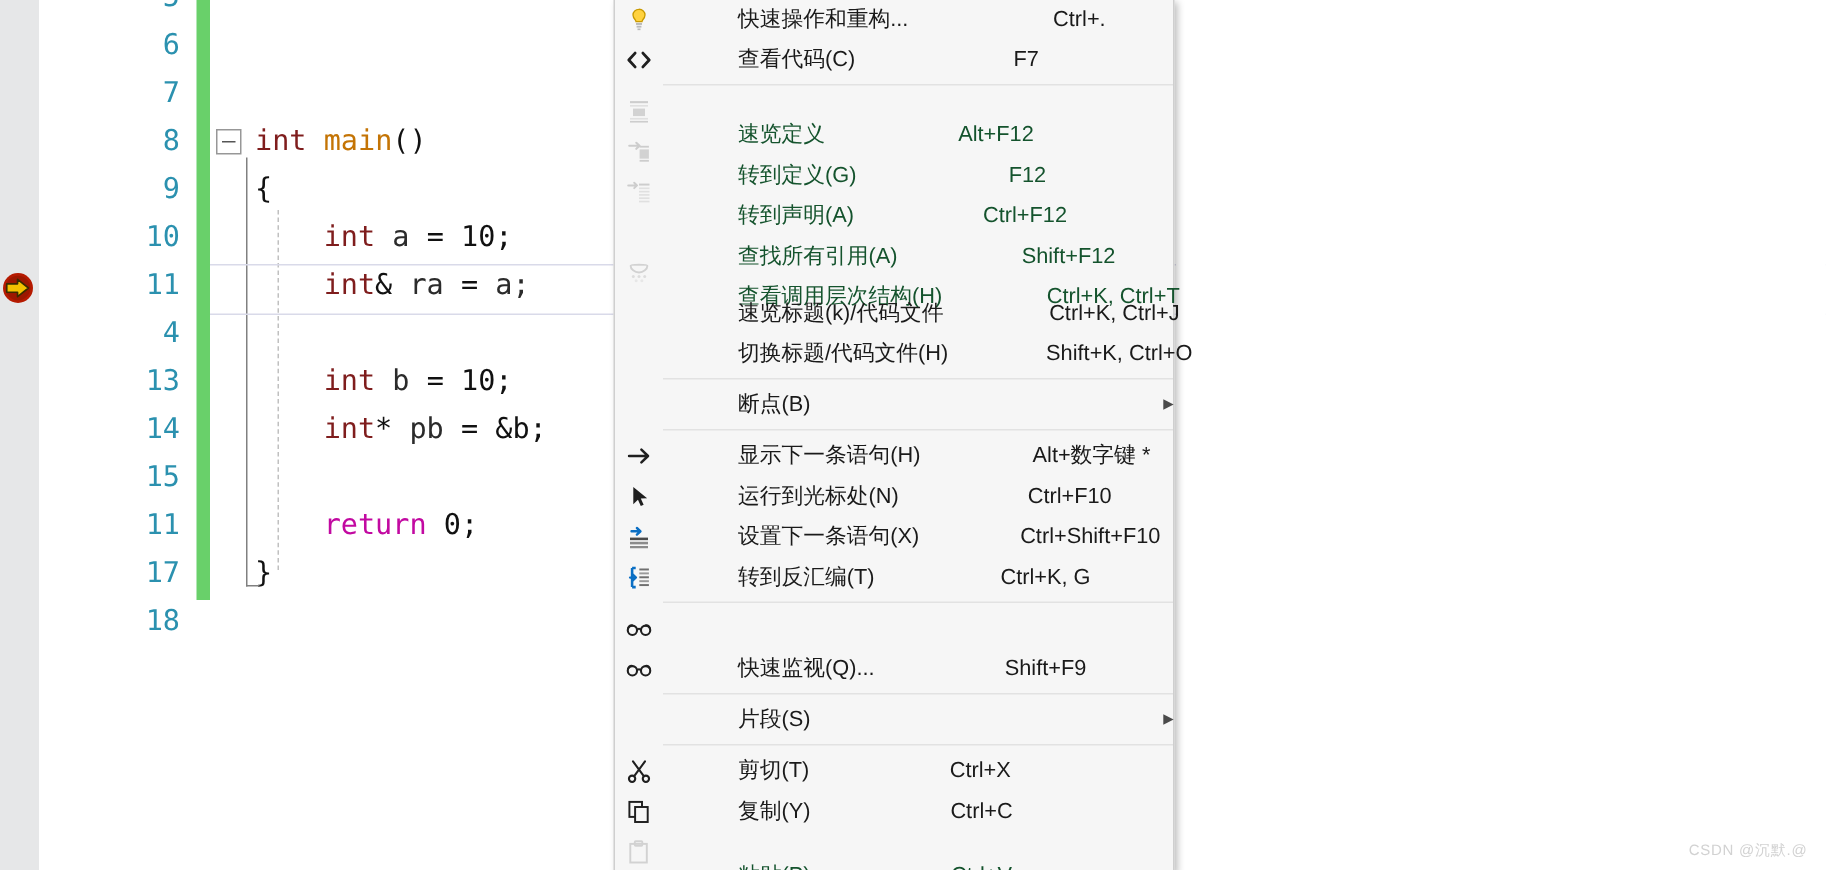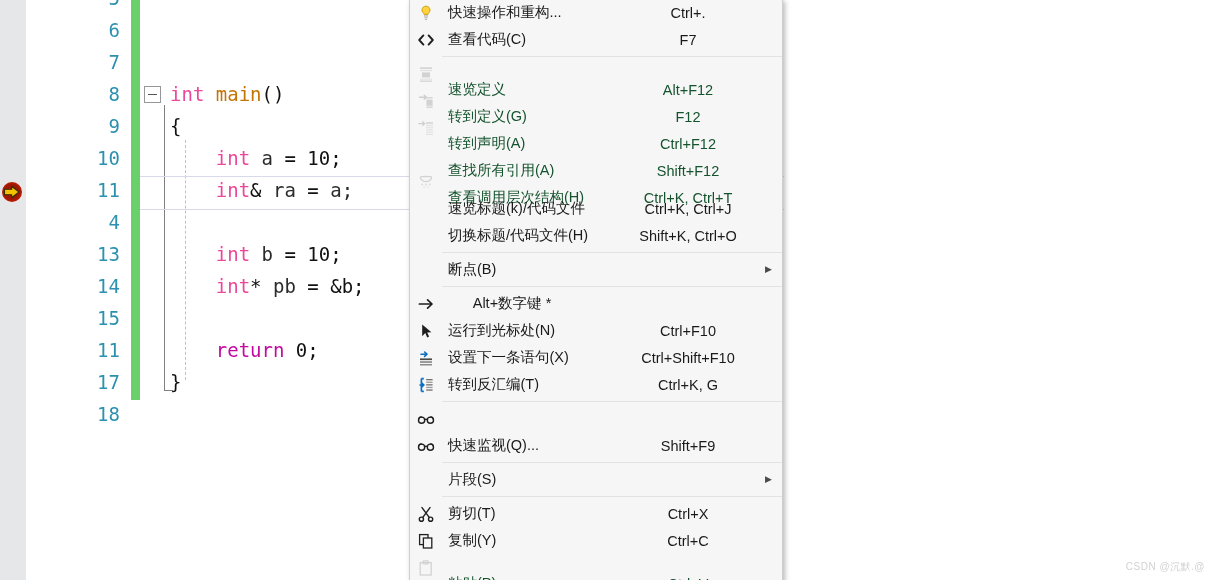--- a/index.html
+++ b/index.html
@@ -78,21 +78,21 @@
     font-size: 19px;
     line-height: 32px;
     white-space: pre;
   }
   .code-line {
     position: relative;
     height: 32px;
     line-height: 32px;
     padding-left: 30px;
   }
-  .kw      { color: #ec4899; }
+  .kw      { color: #7f1d1d; }
   .fn      { color: #c47405; }
   .plain   { color: #111111; }
   .ctrl    { color: #c209a1; }
   .num     { color: #111111; }
   .id      { color: #2b2b2b; }
   #brace-guide {
     position: absolute;
     left: 164px; top: 105px;
     width: 0; height: 286px;
     border-left: 1px solid #808080;
@@ -151,20 +151,21 @@
     color: #1a1a1a;
     padding: 0;
   }
   .menu-item {
     position: relative;
     display: flex;
     align-items: center;
     height: 27px;
     padding: 0 10px 0 0;
     white-space: nowrap;
+    gap: 44px;
   }
   .menu-item .mi-icon {
     flex: 0 0 32px;
     width: 32px;
     height: 27px;
     display: flex;
     align-items: center;
     justify-content: center;
   }
   .menu-item .mi-label {
@@ -382,20 +383,21 @@
         <span class="mi-short"></span>
         <span class="mi-arrow">▶</span>
       </div>
       <div class="menu-sep"></div>
       <div class="menu-item">
         <span class="mi-icon">
           <svg class="g" viewBox="0 0 18 18">
             <path d="M2.4 9 h12.4 M10.6 4.8 L15 9 L10.6 13.2" fill="none" stroke="#1f1f1f" stroke-width="1.7" stroke-linecap="round" stroke-linejoin="round"></path>
           </svg>
         </span>
+        <span class="mi-label">显示下一条语句(H)</span>
         <span class="mi-short">Alt+数字键 *</span>
         <span class="mi-arrow"></span>
       </div>
       <div class="menu-item">
         <span class="mi-icon">
           <svg class="g" viewBox="0 0 18 18">
             <path d="M5.2 2.6 L5.2 14.2 L8.3 11.1 L10.2 15.4 L12.1 14.5 L10.2 10.4 L14.4 10.2 Z" fill="#1f1f1f"></path>
           </svg>
         </span>
         <span class="mi-label">运行到光标处(N)</span>

